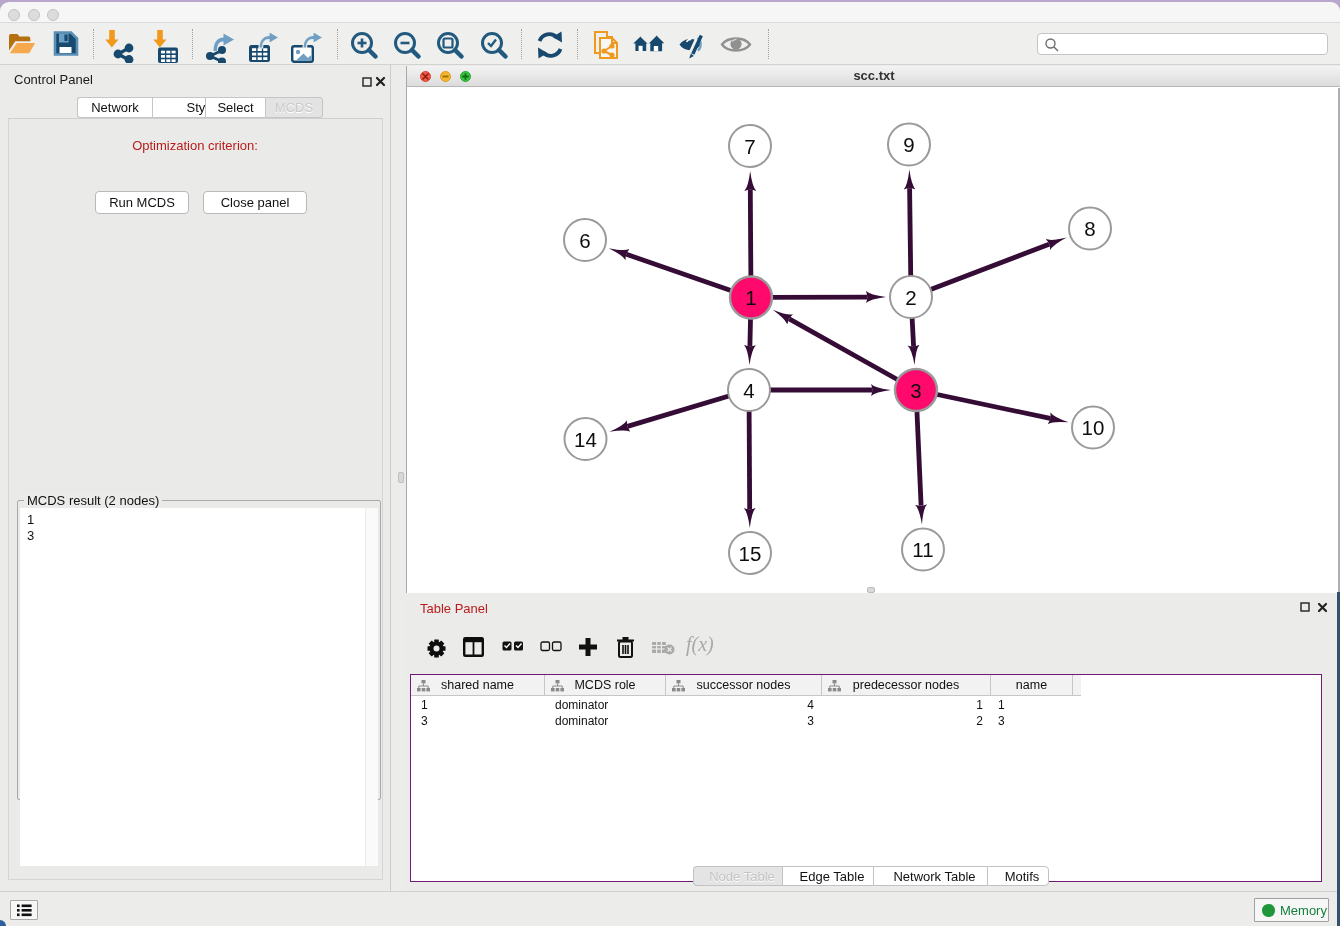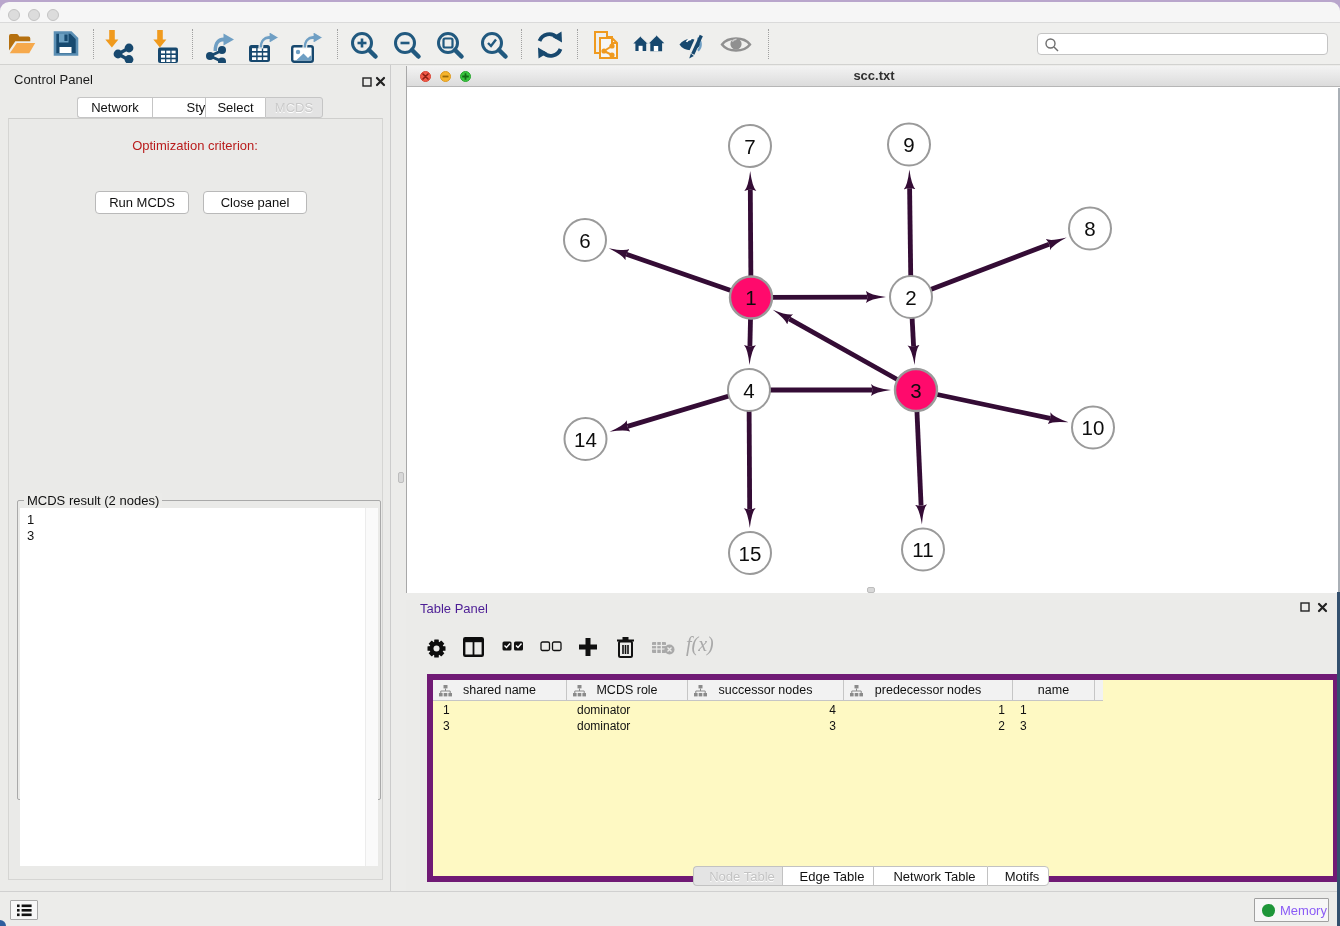--- a/index.html
+++ b/index.html
@@ -32,31 +32,31 @@
 
 #netwin { left:406px; top:66px; width:934px; height:527px; background:#fff; border-left:1px solid #a8a8a8; }
 #nettitle { position:absolute; left:0; top:0; width:934px; height:21px; background:linear-gradient(#f3f3f3,#dcdcdc); border-bottom:1px solid #b6b6b6; }
 #netname { position:absolute; top:2px; width:100%; text-align:center; font-size:13px; font-weight:600; color:#303030; }
 .tl2 { position:absolute; top:5px; width:11px; height:11px; border-radius:50%; }
 #graph { position:absolute; left:0; top:21px; }
 #graph line { stroke:#340c35; stroke-width:4.8; }
 #graph text { font-family:"Liberation Sans", sans-serif; font-size:20.5px; fill:#0d0d0d; }
 
 #tpanel { left:406px; top:600px; width:934px; height:291px; background:#ebebe9; }
-#tptitle { position:absolute; left:14px; top:1px; font-size:13px; color:#4c1d95; }
-#ttable { position:absolute; left:21px; top:74px; width:912px; height:208px; background:#fef9c3; border:6px solid #701a75; }
+#tptitle { position:absolute; left:14px; top:1px; font-size:13px; color:#b91c1c; }
+#ttable { position:absolute; left:4px; top:74px; width:912px; height:208px; background:#ffffff; border:1px solid #701a75; }
 #thead { position:absolute; left:0; top:0; width:670px; height:21px; background:#f2f2f2; border-bottom:1px solid #c6c6c6; }
 .th { position:absolute; top:0; height:21px; border-right:1px solid #c6c6c6; font-size:12.5px; color:#111; text-align:center; line-height:21px; }
 .th svg { position:absolute; left:6px; top:5px; }
 .td { position:absolute; font-size:12px; color:#111; }
 .btab { height:20px; border:1px solid #c2c2c2; background:#fff; font-size:13px; color:#111; display:flex; align-items:center; justify-content:center;padding-left:8px; }
 
 #statusbar { left:0; top:891px; width:1340px; height:35px; background:#ececea; border-top:1px solid #d0d0d0; }
 #listbtn { position:absolute; left:10px; top:8px; width:28px; height:20px; background:#f7f7f7; border:1px solid #a8a8a8; border-radius:1px; }
-#membtn { position:absolute; left:1254px; top:6px; width:75px; height:24px; background:#f7f7f7; border:1px solid #a0a0a0; border-radius:1px; font-size:13px; color:#8b5cf6; }
+#membtn { position:absolute; left:1254px; top:6px; width:75px; height:24px; background:#f7f7f7; border:1px solid #a0a0a0; border-radius:1px; font-size:13px; color:#15803d; }
 </style>
 </head>
 <body>
 <div class="abs" style="left:0;top:0;width:1340px;height:23px;background:#b9a6cc;"></div>
 <div class="abs" id="titlebar">
   <div class="tl" style="left:8px;"></div>
   <div class="tl" style="left:27.5px;"></div>
   <div class="tl" style="left:47px;"></div>
 </div>
 <div class="abs" id="toolbar">

